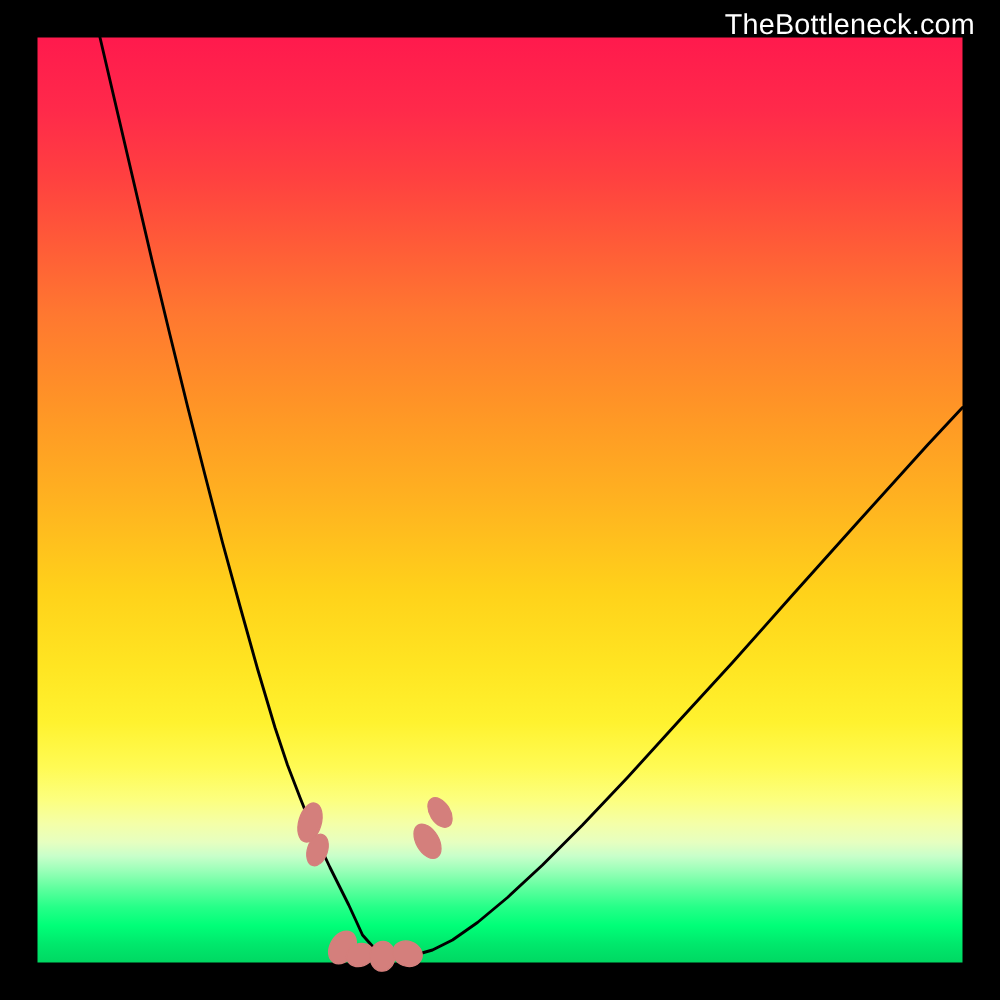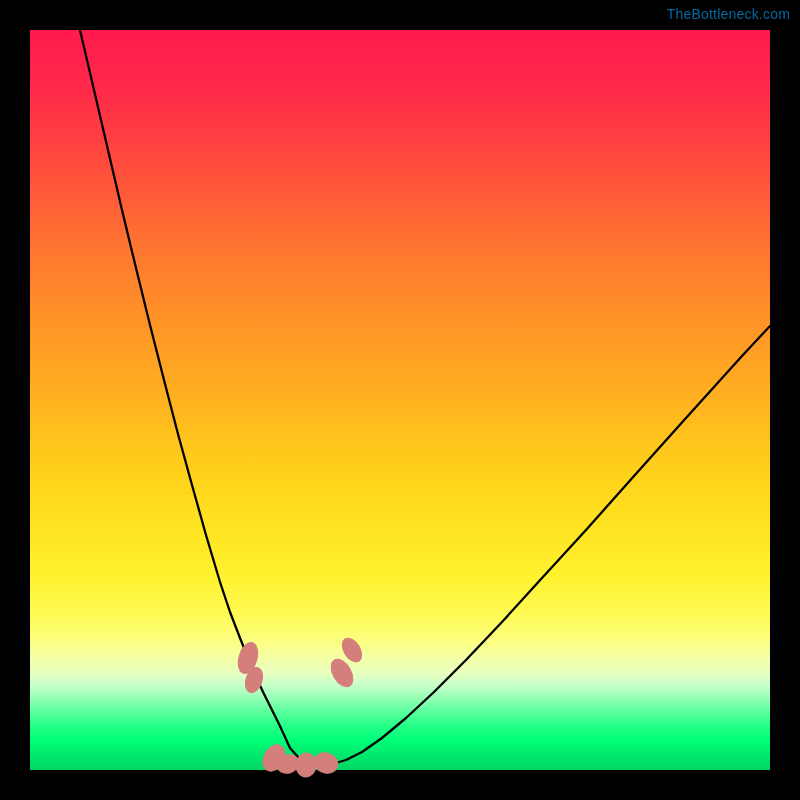--- a/index.html
+++ b/index.html
@@ -42,23 +42,23 @@
       #9cffb9 90%,
       #5eff9e 92%,
       #26ff88 94%,
       #00ff78 96%,
       #00e86c 98%,
       #00d862 100%);
   }
   .watermark {
     position: absolute;
     top: 6px;
-    right: 10px;
-    color: #0369a1;
-    font-size: 14px;
+    right: 20px;
+    color: #ffffff;
+    font-size: 23px;
     font-weight: 500;
     letter-spacing: 0.2px;
     user-select: none;
   }
   svg.curve {
     position: absolute;
     left: 0;
     top: 0;
     width: 740px;
     height: 740px;

